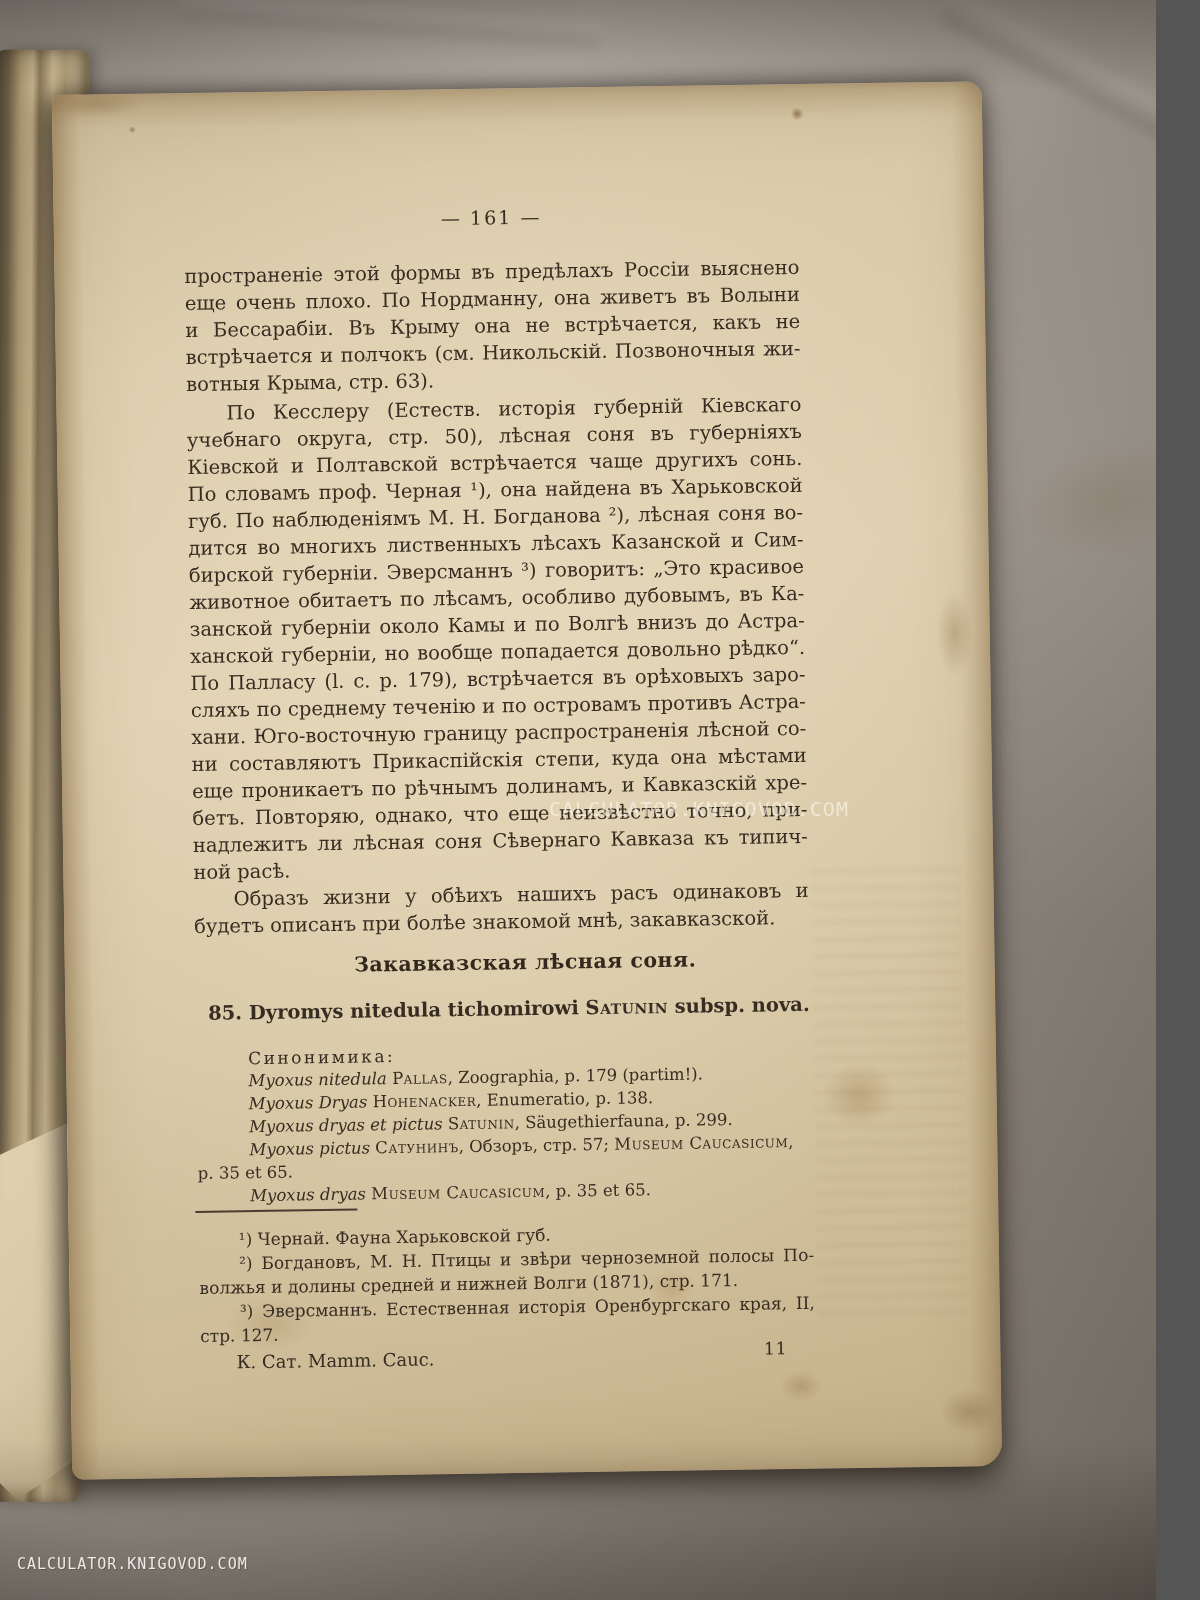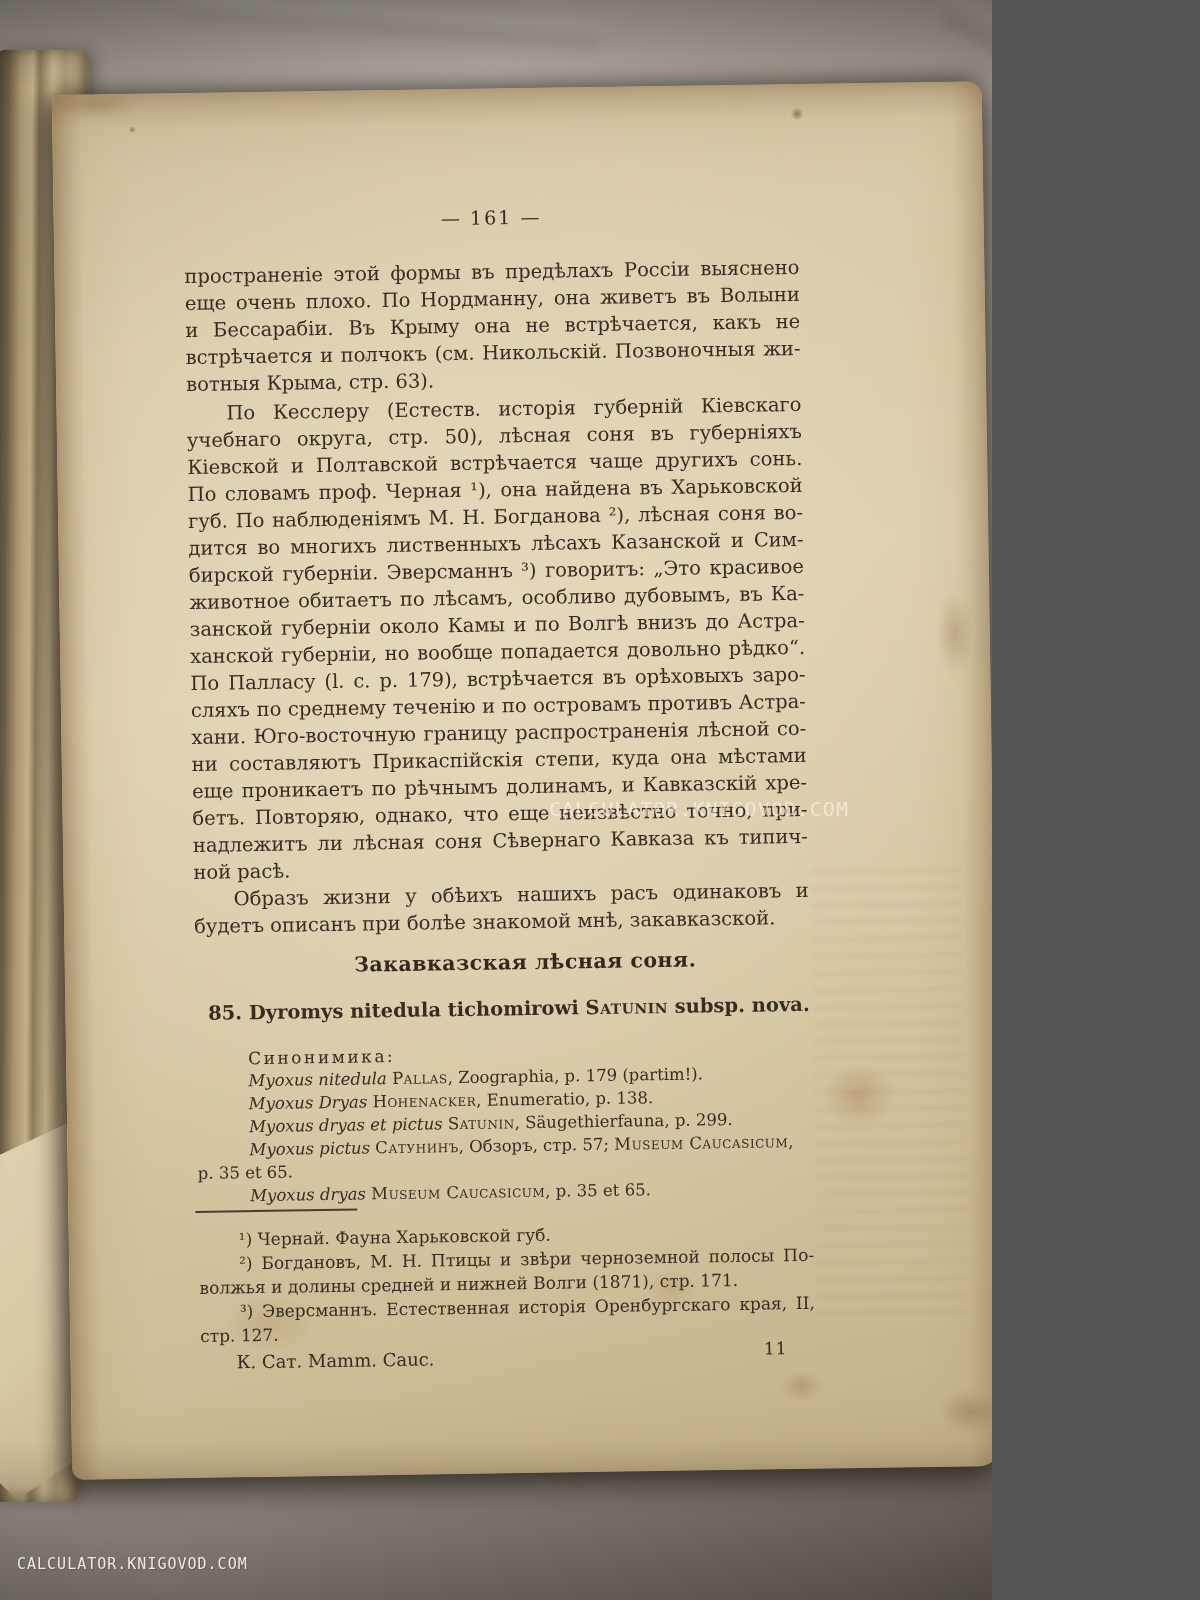--- a/index.html
+++ b/index.html
@@ -1,17 +1,17 @@
 <!DOCTYPE html>
 <html><head>
 <meta charset="utf-8">
 <style>
   html,body{margin:0;padding:0;background:#555;}
   .photo{
-    position:relative; width:992px; height:1600px; overflow:hidden;
+    position:relative; width:1156px; height:1600px; overflow:hidden;
     font-family:"DejaVu Serif", serif;
     background:
       radial-gradient(ellipse 760px 340px at 46% 5%, rgba(208,203,194,0.40), rgba(208,203,194,0) 75%),
       radial-gradient(ellipse 500px 600px at 92% 30%, rgba(190,184,175,0.25), rgba(190,184,175,0) 75%),
       linear-gradient(115deg,#8a847c 0%,#a19a92 32%,#989188 55%,#847d74 78%,#6f6860 100%);
   }
   .photo::after{ 
     content:""; position:absolute; inset:0; z-index:8; pointer-events:none;
     background:
       linear-gradient(180deg, rgba(30,26,22,0.30), rgba(30,26,22,0) 90px),

